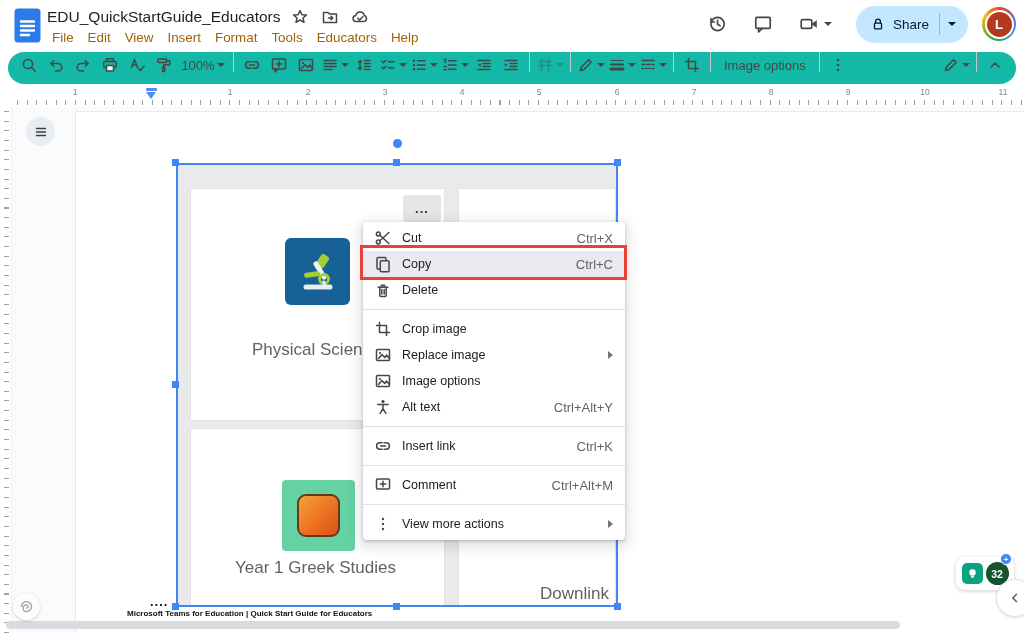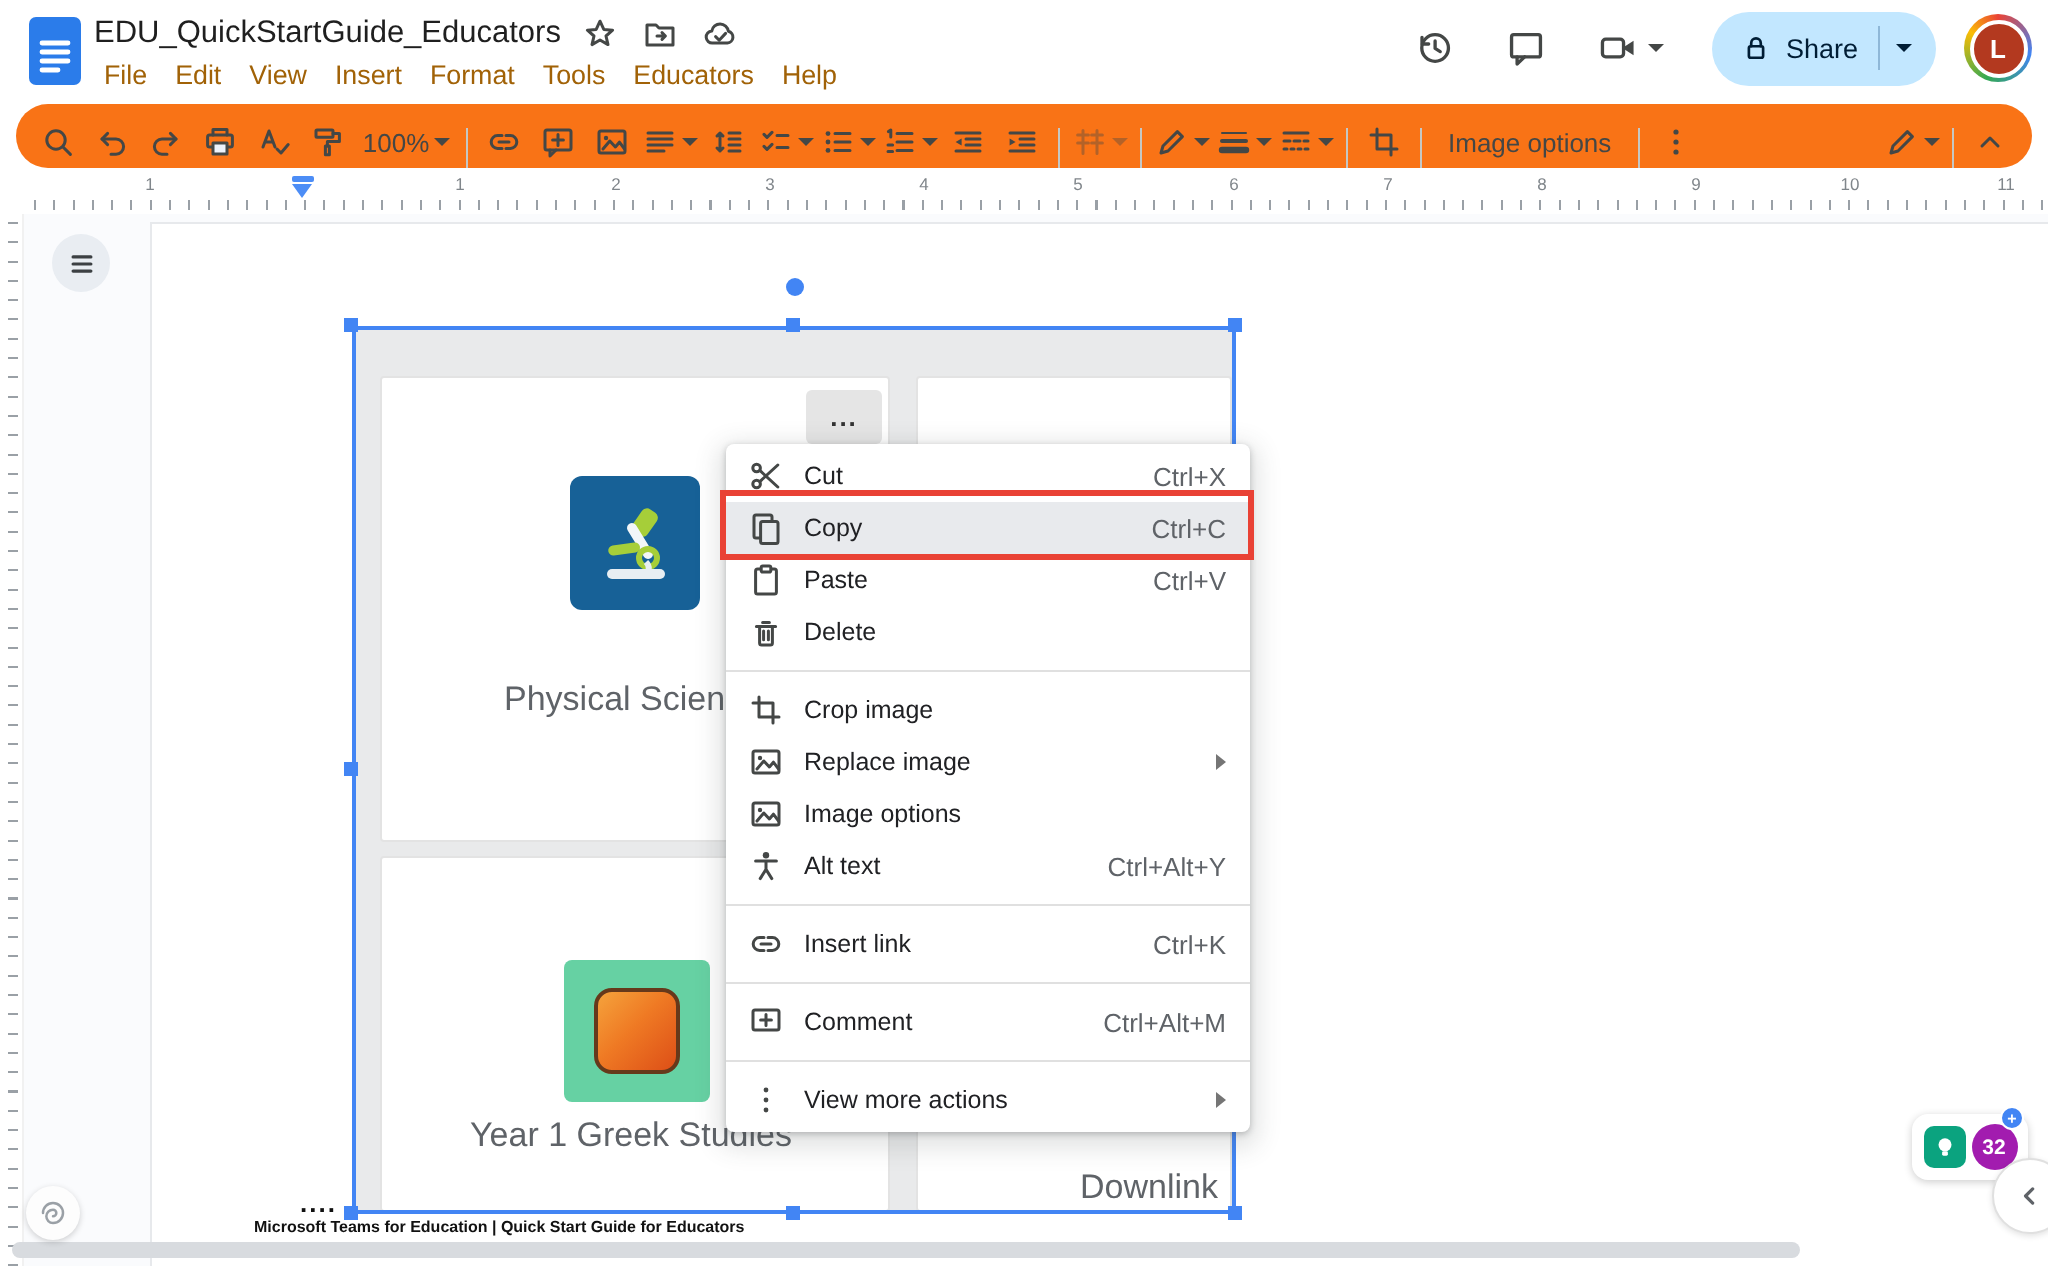--- a/index.html
+++ b/index.html
@@ -24,22 +24,22 @@
   .sharelabel { font-size: 13.5px; font-weight: 500; color: #001d35; margin: 0 10px 0 7px; }
   .sharediv { width: 1px; height: 22px; background: #8fb8d8; margin-right: 8px; }
   .sharecaret { border-top-color: #001d35; margin-right: 8px; }
   .avatar-ring { width: 34px; height: 34px; border-radius: 50%; margin-left: 6px;
     background: conic-gradient(#ea4335, #4285f4 100deg, #34a853 200deg, #fbbc05 300deg, #ea4335);
     display: flex; align-items: center; justify-content: center; }
   .avatar { width: 29px; height: 29px; border-radius: 50%; background: #b3391f; border: 2px solid #fff;
     color: #fff; font-size: 13px; font-weight: 700; display: flex; align-items: center; justify-content: center; }
 
   
-  .tbar { position: absolute; left: 8px; right: 8px; top: 52px; height: 32px; background: #f97316;
-    border-radius: 16px; display: flex; align-items: flex-end; padding: 0 8px; gap: 1px; }
+  .tbar { position: absolute; left: 8px; right: 8px; top: 52px; height: 32px; background: #14b8a6;
+    border-radius: 16px; display: flex; align-items: flex-start; padding: 0 8px; gap: 1px; }
   .tb { height: 26px; min-width: 26px; padding: 0 1px; display: flex; align-items: center; justify-content: center;
     border-radius: 4px; color: #444746; }
   .tb .caret { margin-left: 2px; }
   .tdiv { width: 1px; height: 20px; background: #c4c7c5; margin: 0 4px; flex: 0 0 1px; }
   .tbtext { font-size: 13px; color: #444746; }
   .dim { opacity: .38; }
   .spacer { flex: 1; }
   svg.ic { stroke: #444746; fill: none; stroke-width: 1.5; stroke-linecap: round; stroke-linejoin: round; }
   svg.ic .f { fill: #444746; stroke: none; }
 
@@ -111,21 +111,21 @@
   .hscroll { position: absolute; left: 6px; top: 514px; width: 894px; height: 8px; background: #d8dbdf;
     border-radius: 4px; z-index: 3; }
   .swirl-btn { position: absolute; left: 13px; top: 486px; width: 27px; height: 27px; border-radius: 50%;
     background: #fdfdfd; box-shadow: 0 1px 3px rgba(0,0,0,.18); display: flex; align-items: center;
     justify-content: center; z-index: 12; }
   .ext-badges { position: absolute; left: 956px; top: 450px; width: 58px; height: 33px; background: #fff;
     border-radius: 8px; box-shadow: 0 1px 4px rgba(0,0,0,.2); display: flex; align-items: center;
     justify-content: center; gap: 3px; z-index: 12; }
   .badge-teal { width: 21px; height: 21px; border-radius: 5px; background: #0ba37f; display: flex;
     align-items: center; justify-content: center; }
-  .badge-red { width: 23px; height: 23px; border-radius: 50%; background: #a21caf; color: #fff;
+  .badge-red { width: 23px; height: 23px; border-radius: 50%; background: #14532d; color: #fff;
     font-size: 10.5px; font-weight: 700; display: flex; align-items: center; justify-content: center; }
   .badge-plus { position: absolute; right: 2px; top: -4px; width: 12px; height: 12px; border-radius: 50%;
     background: #4285f4; border: 1.5px solid #fff; color: #fff; font-size: 8px; font-weight: 700;
     display: flex; align-items: center; justify-content: center; }
   .panel-chevron { position: absolute; left: 996px; top: 472px; width: 38px; height: 38px; border-radius: 50%;
     background: #fff; border: 1px solid #e0e0e0; box-shadow: 0 1px 3px rgba(0,0,0,.12);
     display: flex; align-items: center; justify-content: center; z-index: 12; }
 </style>
 </head>
 <body>
@@ -454,28 +454,20 @@
       <div class="cmi hl">
         <svg class="ic" width="18" height="18" viewBox="0 0 18 18">
             <rect x="3" y="2.5" width="9" height="11.5" rx="1"></rect>
             <rect x="6.3" y="5.8" width="8.7" height="11" rx="1" fill="#e8eaed"></rect>
           </svg>
         <span class="lbl">Copy</span>
         <span class="sc">Ctrl+C</span>
       </div>
       <div class="cmi">
         <svg class="ic" width="18" height="18" viewBox="0 0 18 18">
-            <rect x="3.8" y="3.5" width="10.4" height="12.5" rx="1"></rect>
-            <rect x="6.6" y="2" width="4.8" height="3" rx="0.8" fill="#fff"></rect>
-          </svg>
-        <span class="lbl">Paste</span>
-        <span class="sc">Ctrl+V</span>
-      </div>
-      <div class="cmi">
-        <svg class="ic" width="18" height="18" viewBox="0 0 18 18">
             <path d="M5.8 6.2h6.4v8.3a1 1 0 0 1-1 1H6.8a1 1 0 0 1-1-1z"></path>
             <path d="M4.2 6.2h9.6M7.3 4.2h3.4M7.8 8.5v4.4M10.2 8.5v4.4"></path>
           </svg>
         <span class="lbl">Delete</span>
       </div>
       <div class="cmdiv"></div>
       <div class="cmi">
         <svg class="ic" width="18" height="18" viewBox="0 0 18 18">
             <path d="M5.5 2.5v10h10"></path>
             <path d="M2.5 5.5h10v10"></path>

